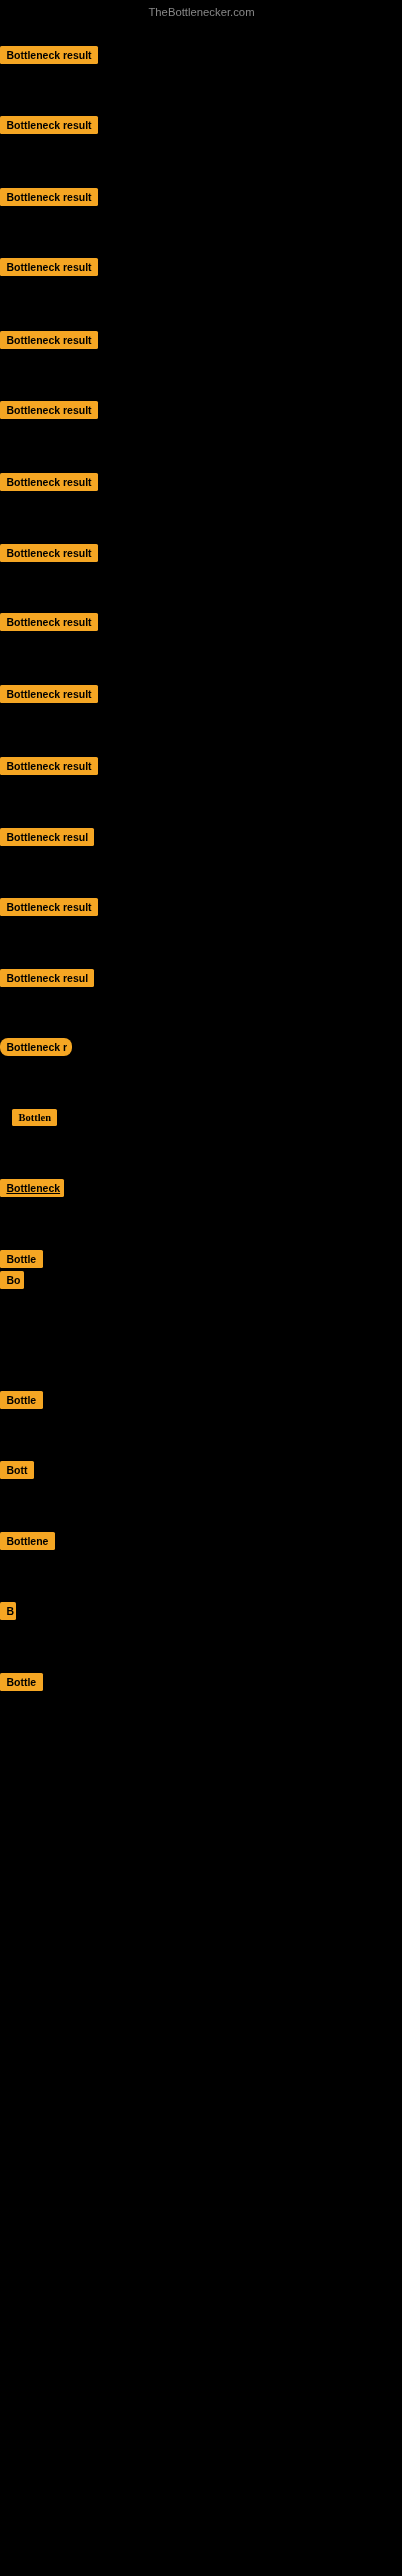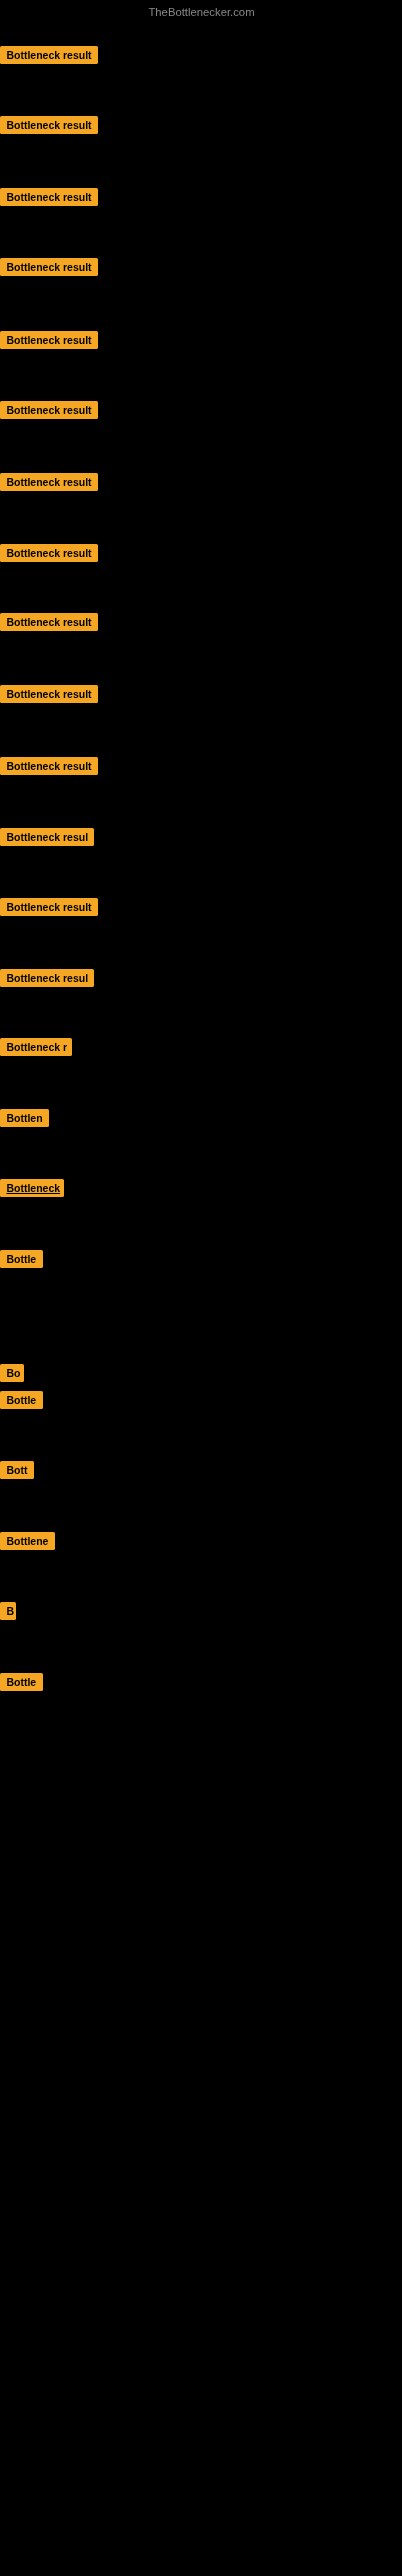--- a/index.html
+++ b/index.html
@@ -57,24 +57,24 @@
     <div class="result-item" style="top: 331px; left: 0px;"><span class="bottleneck-badge" style="max-width: 105px;">Bottleneck result</span></div>
     <div class="result-item" style="top: 401px; left: 0px;"><span class="bottleneck-badge" style="max-width: 105px;">Bottleneck result</span></div>
     <div class="result-item" style="top: 473px; left: 0px;"><span class="bottleneck-badge" style="max-width: 105px;">Bottleneck result</span></div>
     <div class="result-item" style="top: 544px; left: 0px;"><span class="bottleneck-badge" style="max-width: 105px;">Bottleneck result</span></div>
     <div class="result-item" style="top: 613px; left: 0px;"><span class="bottleneck-badge" style="max-width: 105px;">Bottleneck result</span></div>
     <div class="result-item" style="top: 685px; left: 0px;"><span class="bottleneck-badge" style="max-width: 105px;">Bottleneck result</span></div>
     <div class="result-item" style="top: 757px; left: 0px;"><span class="bottleneck-badge" style="max-width: 105px;">Bottleneck result</span></div>
     <div class="result-item" style="top: 828px; left: 0px;"><span class="bottleneck-badge" style="max-width: 97px;">Bottleneck resul</span></div>
     <div class="result-item" style="top: 898px; left: 0px;"><span class="bottleneck-badge" style="max-width: 101px;">Bottleneck result</span></div>
     <div class="result-item" style="top: 969px; left: 0px;"><span class="bottleneck-badge" style="max-width: 97px;">Bottleneck resul</span></div>
-    <div class="result-item" style="top: 1038px; left: 0px;"><span class="bottleneck-badge" style="max-width: 72px;">Bottleneck r</span></div>
-    <div class="result-item" style="top: 1109px; left: 0px;"><span class="bottleneck-badge" style="max-width: 56px;">Bottlen</span></div>
+    <div class="result-item" style="top: 1038px; left: 0px;"><span class="bottleneck-badge" style="max-width: 72px; border-radius: 8px;">Bottleneck r</span></div>
+    <div class="result-item" style="top: 1109px; left: 12px; font-family: Liberation Serif, serif;"><span class="bottleneck-badge" style="max-width: 56px;">Bottlen</span></div>
     <div class="result-item" style="top: 1179px; left: 0px;"><span class="bottleneck-badge" style="max-width: 64px; text-decoration: underline;">Bottleneck</span></div>
     <div class="result-item" style="top: 1250px; left: 0px;"><span class="bottleneck-badge" style="max-width: 48px;">Bottle</span></div>
-    <div class="result-item" style="top: 1364px; left: 0px;"><span class="bottleneck-badge" style="max-width: 24px;">Bo</span></div>
+    <div class="result-item" style="top: 1271px; left: 0px;"><span class="bottleneck-badge" style="max-width: 24px;">Bo</span></div>
     <div class="result-item" style="top: 1391px; left: 0px;"><span class="bottleneck-badge" style="max-width: 48px;">Bottle</span></div>
     <div class="result-item" style="top: 1461px; left: 0px;"><span class="bottleneck-badge" style="max-width: 36px;">Bott</span></div>
     <div class="result-item" style="top: 1532px; left: 0px; text-decoration: underline;"><span class="bottleneck-badge" style="max-width: 58px;">Bottlene</span></div>
     <div class="result-item" style="top: 1602px; left: 0px;"><span class="bottleneck-badge" style="max-width: 16px;">B</span></div>
     <div class="result-item" style="top: 1673px; left: 0px;"><span class="bottleneck-badge" style="max-width: 48px;">Bottle</span></div>
   </div>
 
 
 </body></html>

